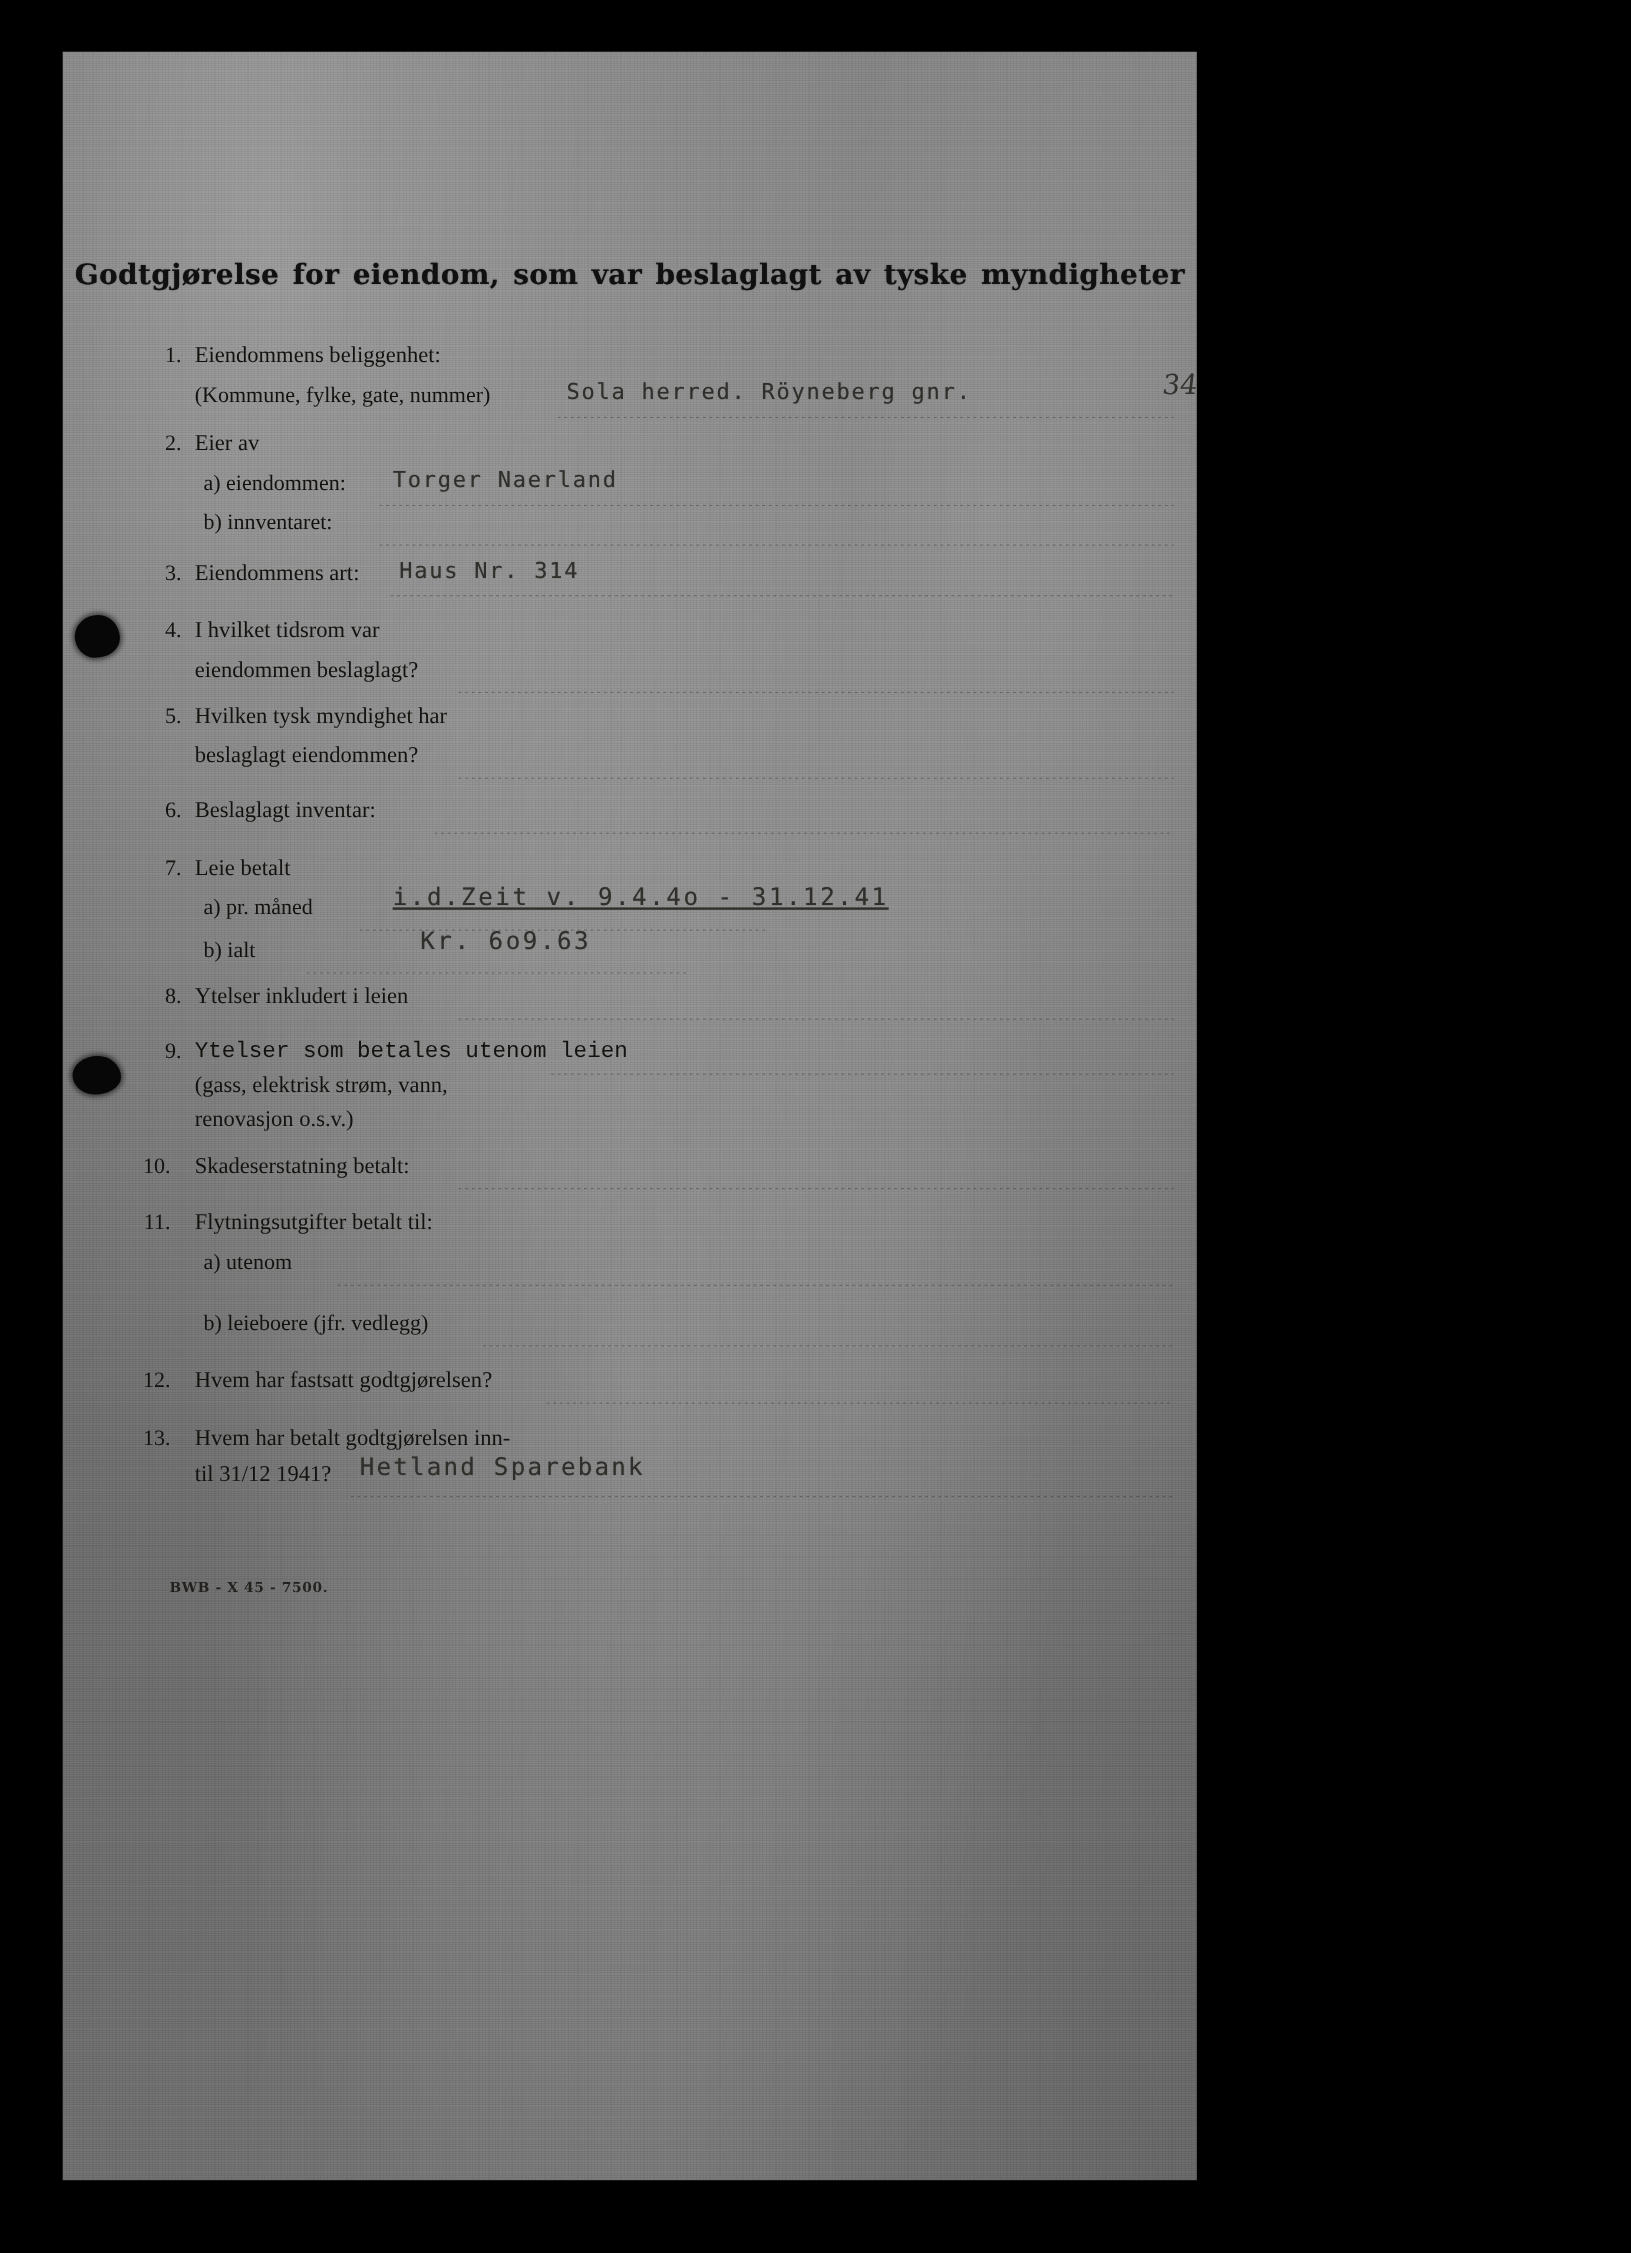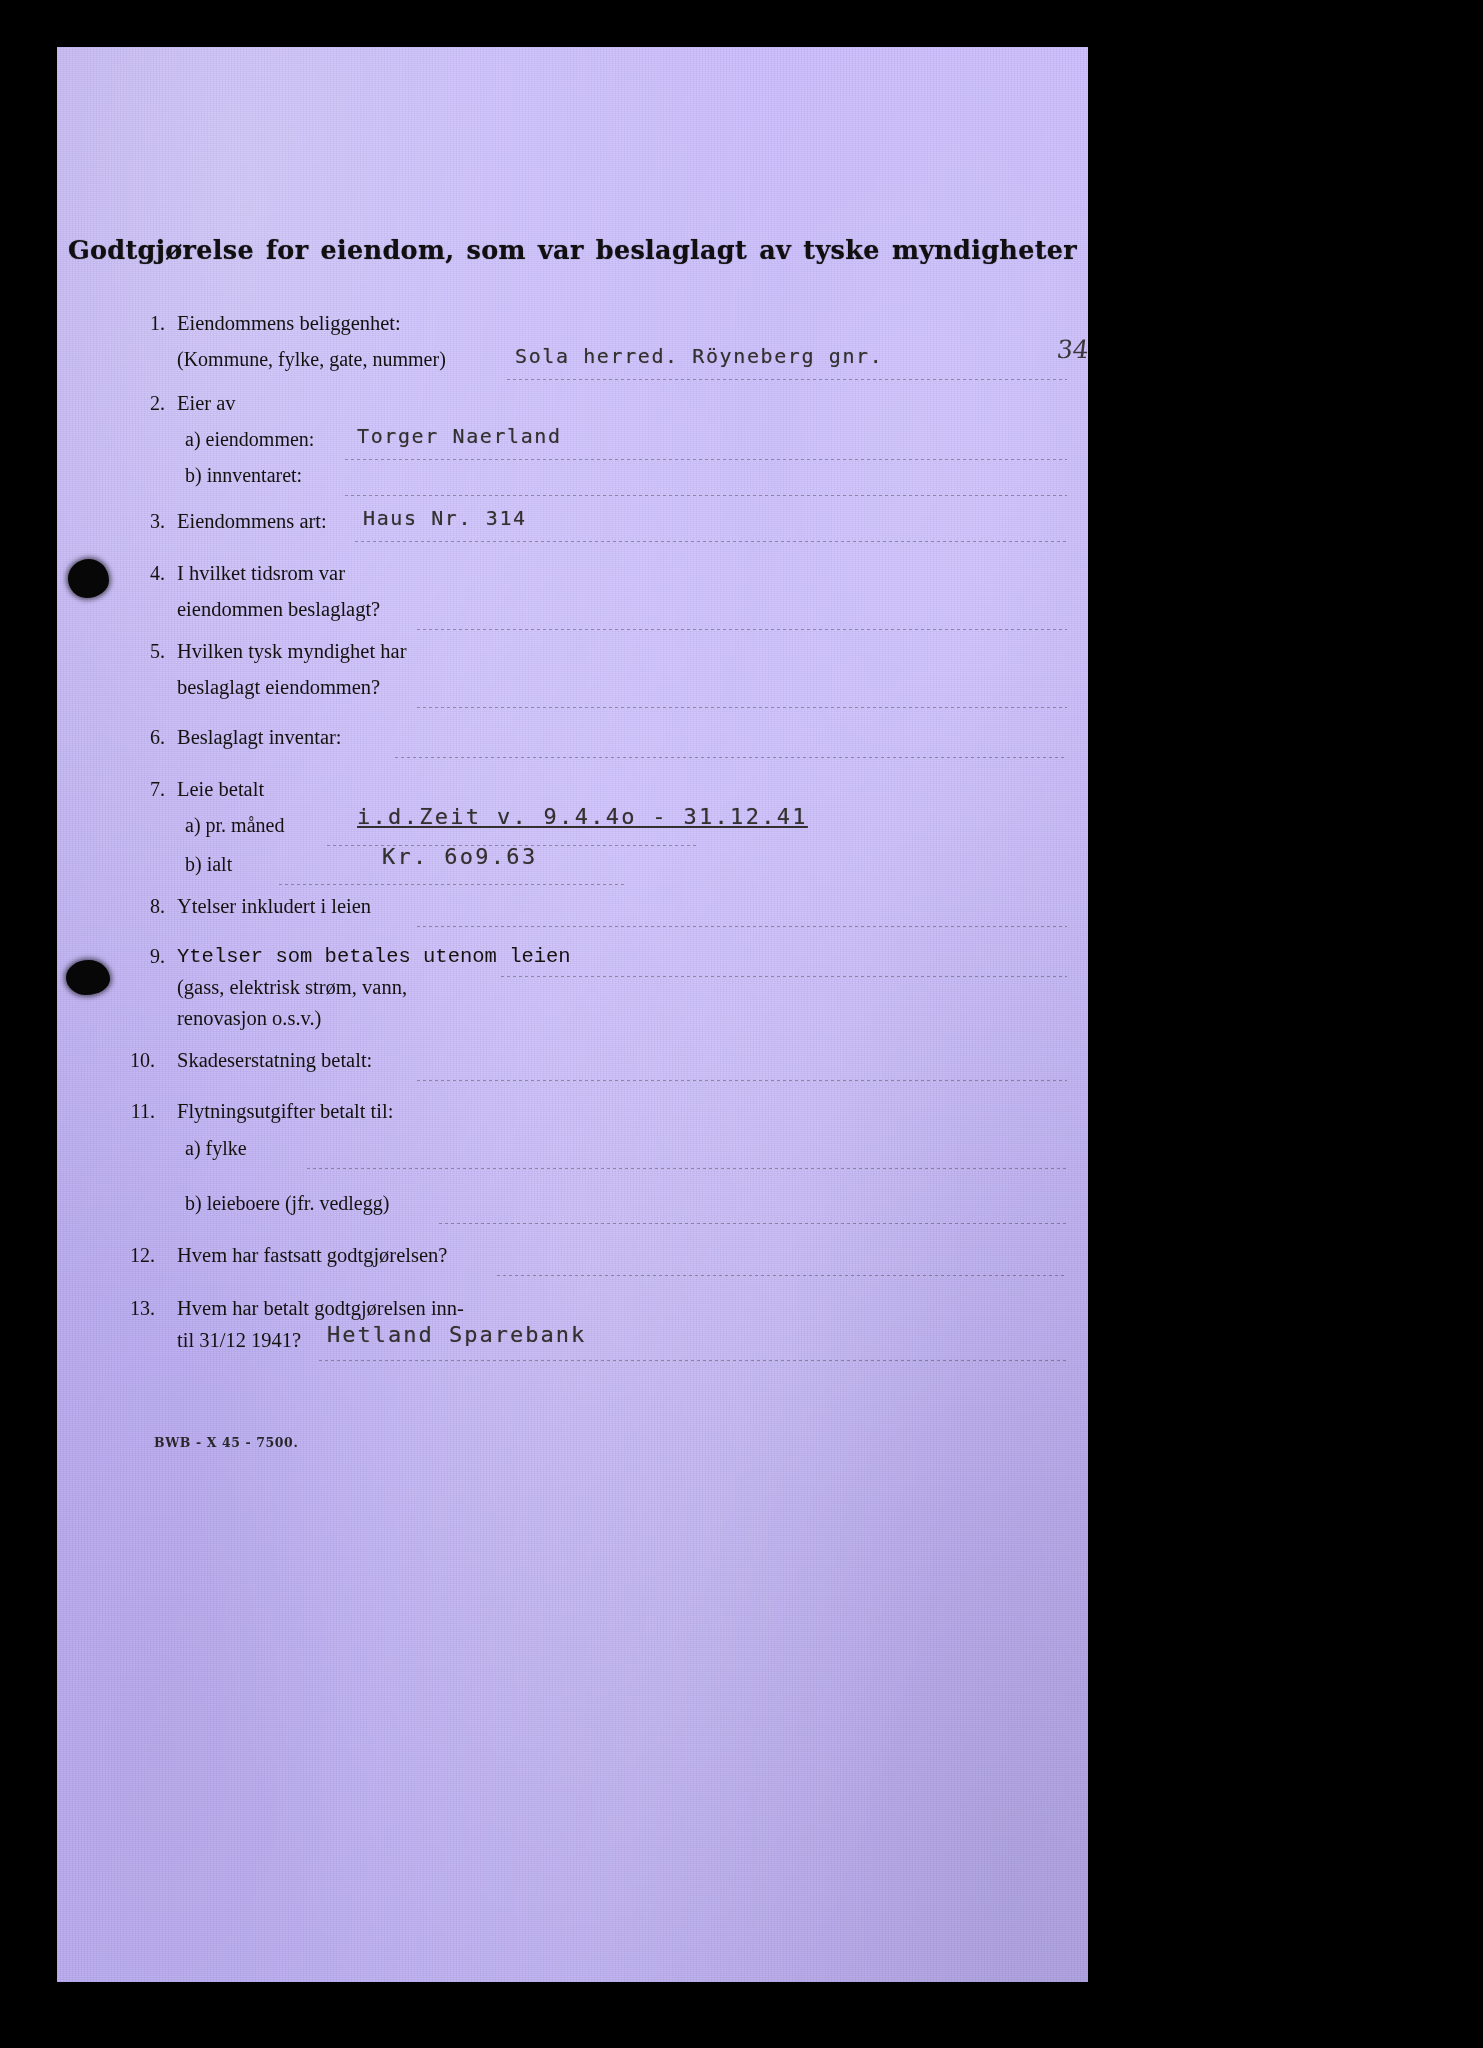--- a/index.html
+++ b/index.html
@@ -21,21 +21,21 @@
     height: 2048px;
     background: #000000;
   }
 
   #page {
     position: absolute;
     left: 57px;
     top: 47px;
     width: 1031px;
     height: 1935px;
-    background: #c4b5fd;
+    background: #737373;
     overflow: hidden;
   }
 
   
   #page::before {
     content: "";
     position: absolute;
     inset: 0;
     background:
       radial-gradient(ellipse at 18% 8%, rgba(255,255,255,0.30), rgba(255,255,255,0) 46%),
@@ -238,21 +238,21 @@
       <span class="typed" style="left:452px; top:894px;"></span>
 
       <span class="num" style="left:58px;  top:1002px;">10.</span>
       <span class="label" style="left:120px; top:1002px;">Skadeserstatning betalt:</span>
       <div class="rule" style="left:360px; top:1032px; width:650px;"></div>
       <span class="typed" style="left:370px; top:998px;"></span>
 
       <span class="num" style="left:58px;  top:1053px;">11.</span>
       <span class="label" style="left:120px; top:1053px;">Flytningsutgifter betalt til:</span>
 
-      <span class="label sub" style="left:128px; top:1090px;">a) fylke</span>
+      <span class="label sub" style="left:128px; top:1090px;">a) utenom</span>
       <div class="rule" style="left:250px; top:1120px; width:760px;"></div>
       <span class="typed" style="left:258px; top:1086px;"></span>
 
       <span class="label sub" style="left:128px; top:1145px;">b) leieboere (jfr. vedlegg)</span>
       <div class="rule" style="left:382px; top:1175px; width:628px;"></div>
       <span class="typed" style="left:390px; top:1141px;"></span>
 
       <span class="num" style="left:58px;  top:1197px;">12.</span>
       <span class="label" style="left:120px; top:1197px;">Hvem har fastsatt godtgjørelsen?</span>
       <div class="rule" style="left:440px; top:1227px; width:570px;"></div>

